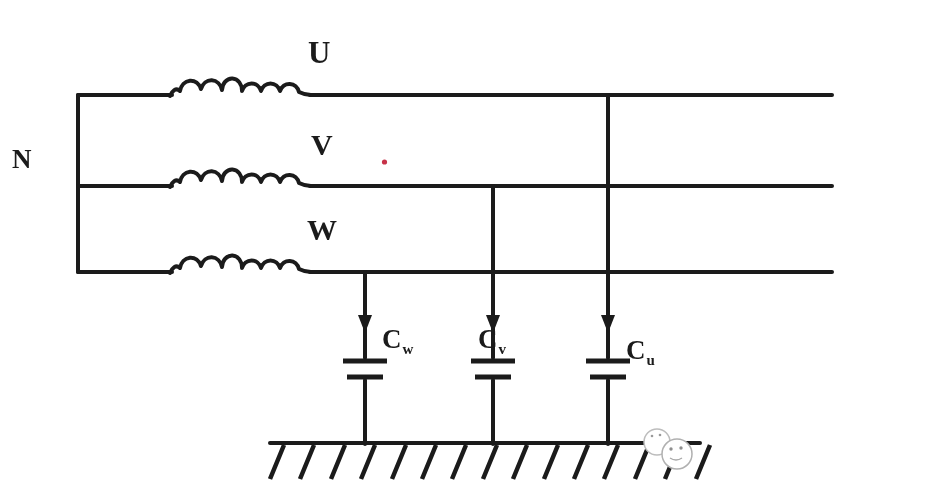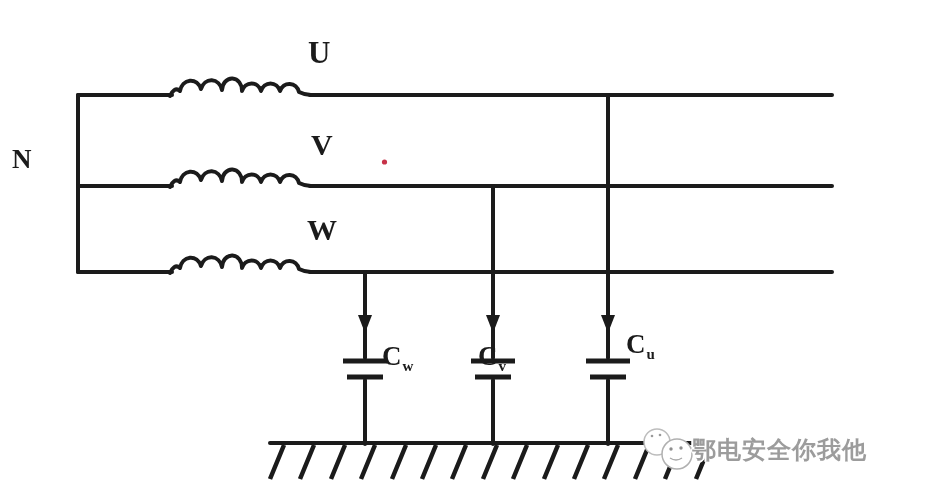--- a/index.html
+++ b/index.html
@@ -30,21 +30,21 @@
   .arrow { fill: var(--color-line); stroke: none; }
   .lbl {
     position: absolute;
     font-weight: bold;
     color: var(--color-line);
     line-height: 1;
     white-space: nowrap;
   }
   .phase-lbl { font-size: 30px; }
   .n-lbl { font-size: 27px; }
-  .cap-lbl { font-size: 27px; margin-top: 17px; }
+  .cap-lbl { font-size: 27px; }
   .cap-lbl .sub { font-size: 15px; vertical-align: -6px; margin-left: 1px; font-weight: bold; }
   .wm-text {
     position: absolute;
     left: 692px;
     top: 437px;
     font-size: 24px;
     font-weight: bold;
     line-height: 1.1;
     letter-spacing: 1px;
     color: var(--color-watermark_text);
@@ -114,17 +114,16 @@
   <span class="lbl phase-lbl" style="left:308px; top:37px; font-size:31px;">U</span>
 
   <span class="lbl phase-lbl" style="left:311px; top:130px;">V</span>
 
   <span class="lbl phase-lbl" style="left:307px; top:215px;">W</span>
 
   <span class="lbl cap-lbl" style="left:382px; top:326px;"><span>C</span><span class="sub">w</span></span>
 
   <span class="lbl cap-lbl" style="left:478px; top:326px;"><span>C</span><span class="sub">v</span></span>
 
-  <span class="lbl cap-lbl" style="left:626px; top:314px;"><span>C</span><span class="sub">u</span></span>
+  <span class="lbl cap-lbl" style="left:626px; top:337px;"><span>C</span><span class="sub">u</span></span>
 
-  <span class="wm-text">鄂电安全你我他</span>
 
 </div>
 
 </body></html>

